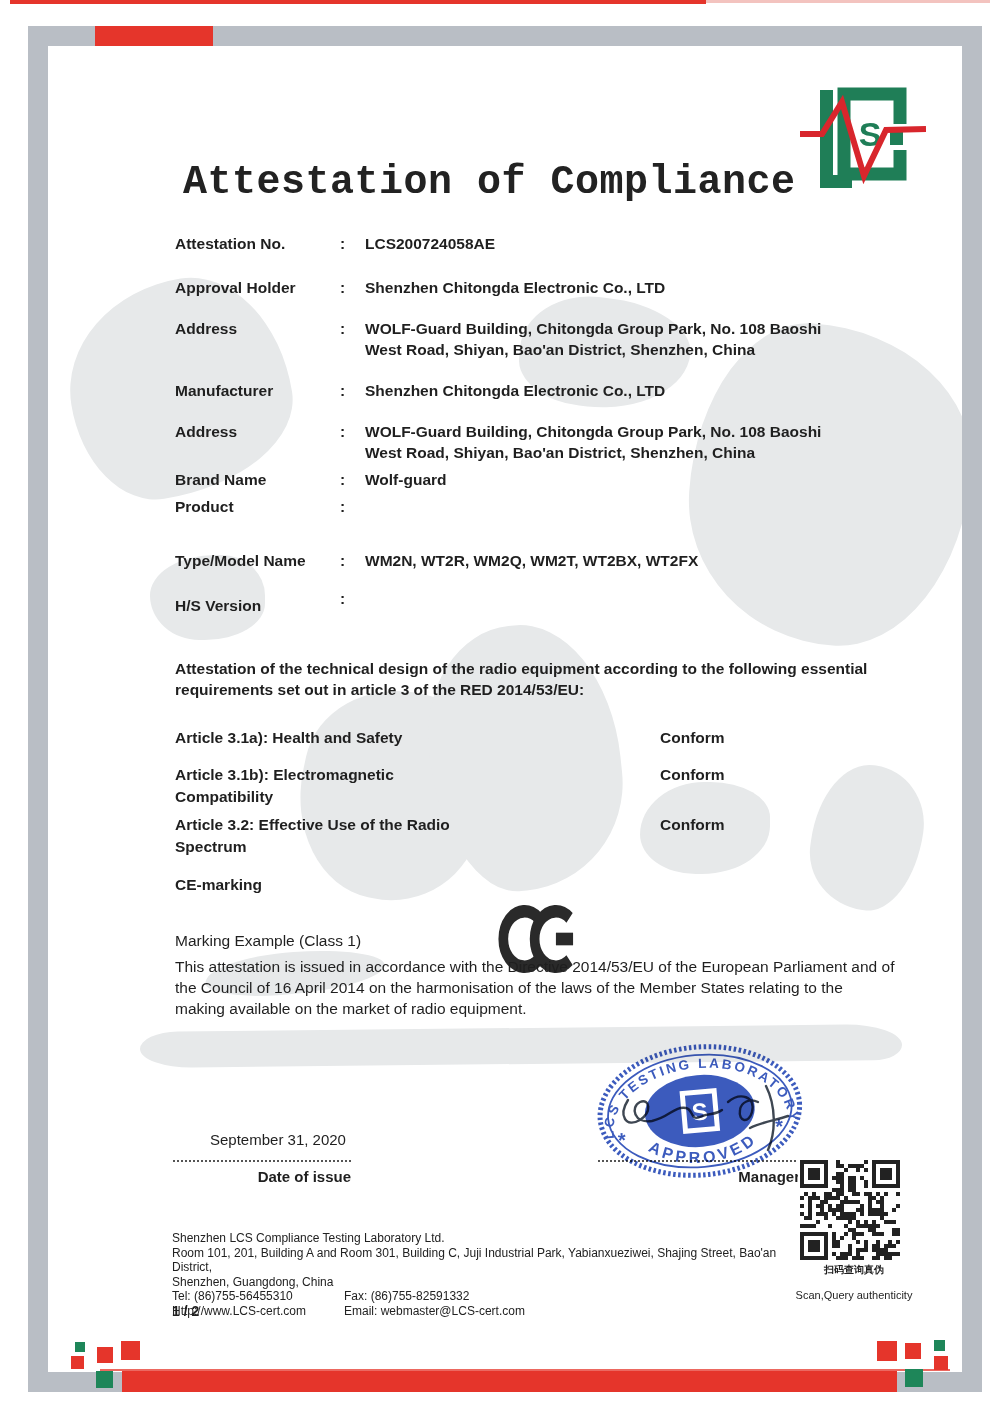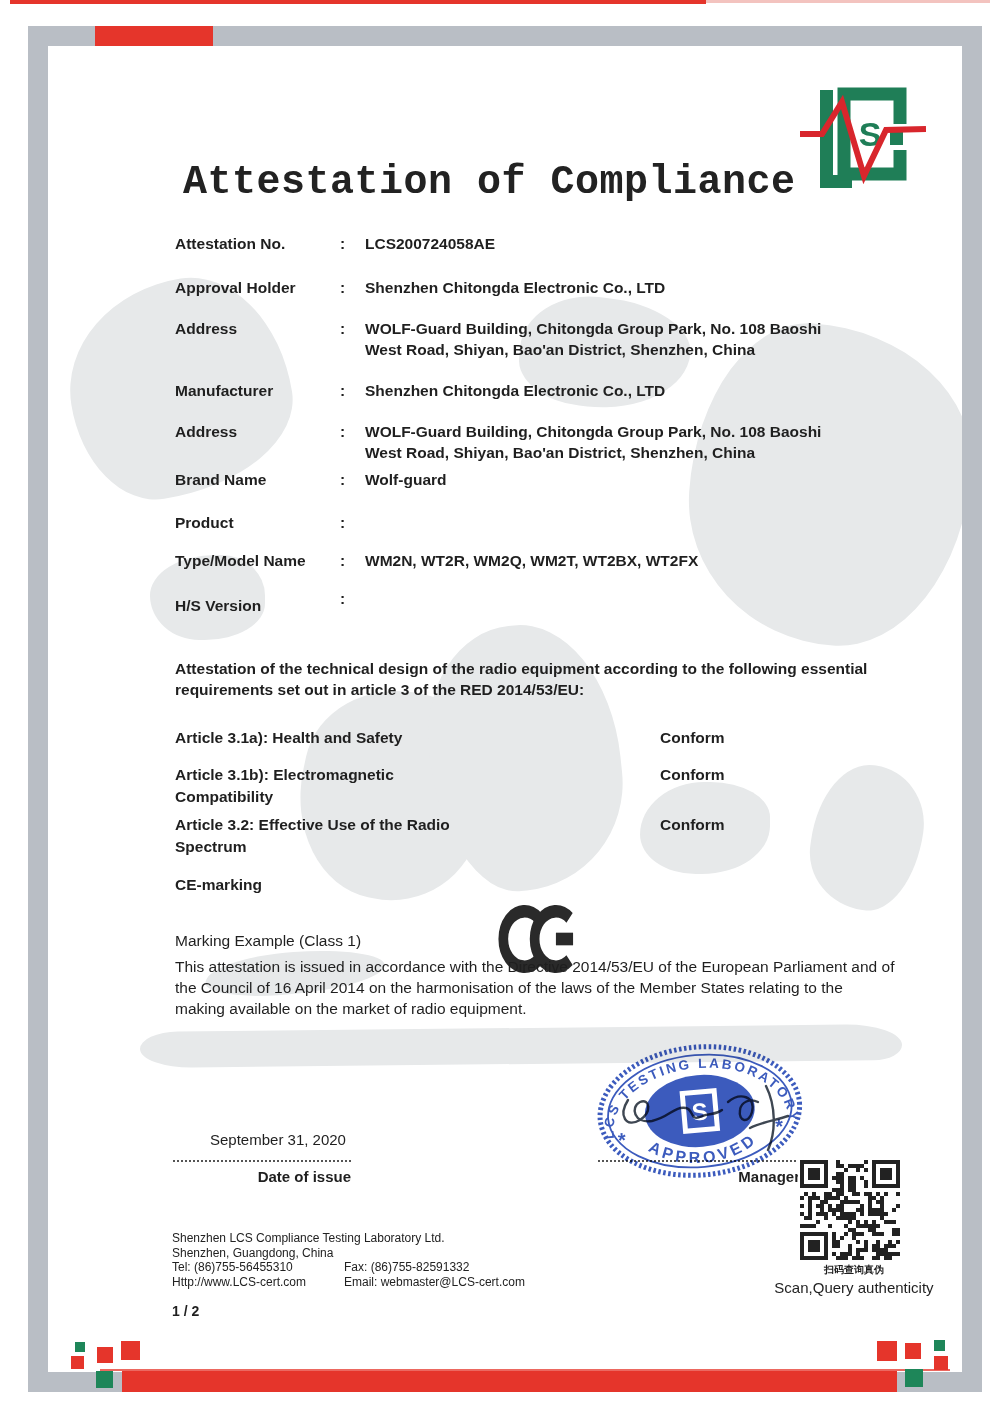--- a/index.html
+++ b/index.html
@@ -42,21 +42,21 @@
   .stamp { position:absolute; left:594px; top:1040px; z-index:4; mix-blend-mode:multiply; opacity:.92; transform:rotate(-5deg); }
   .signature { position:absolute; left:600px; top:1058px; z-index:5; mix-blend-mode:multiply; }
 
   .footer { position:absolute; left:172px; top:1231px; font-size:12px; line-height:14.6px; color:#222; z-index:3; width:640px; }
   .footer .col { display:inline-block; width:172px; }
   .page-num { position:absolute; left:172px; top:1303px; font-size:14px; font-weight:bold; z-index:3; }
 
   .qr-wrap { position:absolute; left:798px; top:1158px; z-index:5; background:#fff; padding:2px; }
   .qr-caption { position:absolute; left:770px; top:1263px; width:168px; text-align:center; z-index:5; }
   .qr-zh { font-size:10px; font-weight:bold; }
-  .qr-en { font-size:15px; margin-top:2px; }
+  .qr-en { font-size:11px; margin-top:12px; }
 </style>
 </head>
 <body>
 
 <div class="page">
 
   <div class="top-red-strip"></div>
   <div class="top-red-strip-faint"></div>
   <div class="frame"></div>
   <div class="frame-accent"></div>
@@ -122,21 +122,21 @@
   <div class="field-row" style="top:421px">
     <span>Address</span>
       <span>:</span>
       <span class="field-value">WOLF-Guard Building, Chitongda Group Park, No. 108 Baoshi West Road, Shiyan, Bao'an District, Shenzhen, China</span>
   </div>
   <div class="field-row" style="top:469px">
     <span>Brand Name</span>
       <span>:</span>
       <span class="field-value">Wolf-guard</span>
   </div>
-  <div class="field-row" style="top:512px">
+  <div class="field-row" style="top:496px">
     <span>Product</span>
       <span>:</span>
   </div>
   <div class="field-row" style="top:550px">
     <span>Type/Model Name</span>
       <span>:</span>
       <span class="field-value">WM2N, WT2R, WM2Q, WM2T, WT2BX, WT2FX</span>
   </div>
   <div class="field-row" style="top:588px">
     <span style="padding-top:7px">H/S Version</span>
@@ -204,20 +204,21 @@
       <g fill="none" stroke="#2a3340" stroke-width="2.4" stroke-linecap="round" opacity="0.9">
         <path d="M 28 42 C 18 58, 26 70, 40 62 C 52 54, 50 40, 40 44 C 30 49, 34 66, 52 63 C 70 59, 74 48, 86 50 C 94 52, 90 63, 100 59 C 110 54, 114 58, 122 52"></path>
         <path d="M 128 44 C 140 34, 156 38, 152 54 C 149 66, 138 64, 140 52 C 141 44, 150 40, 158 44"></path>
         <path d="M 166 28 C 176 48, 176 74, 168 92 M 150 70 C 162 64, 176 62, 188 58"></path>
       </g>
     </svg>
   </div>
 
   <div class="footer">
     <div>Shenzhen LCS Compliance Testing Laboratory Ltd.</div>
+    <div>Room 101, 201, Building A and Room 301, Building C, Juji Industrial Park, Yabianxueziwei, Shajing Street, Bao'an District,</div>
     <div>Shenzhen, Guangdong, China</div>
     <div><span class="col">Tel: (86)755-56455310</span><span>Fax: (86)755-82591332</span></div>
     <div><span class="col">Http://www.LCS-cert.com</span><span>Email: webmaster@LCS-cert.com</span></div>
   </div>
   <div class="page-num">1 / 2</div>
 
   <div class="qr-wrap">
     <svg width="100" height="100" viewBox="0 0 100 100" fill="#222">
         <rect x="36" y="0" width="4" height="4"></rect>
         <rect x="64" y="0" width="4" height="4"></rect>

